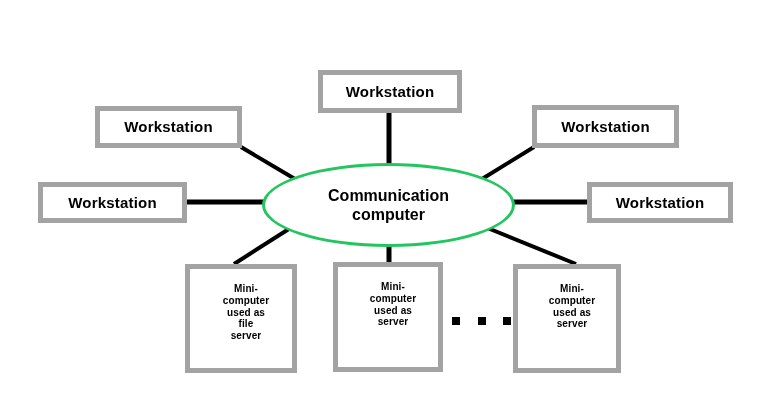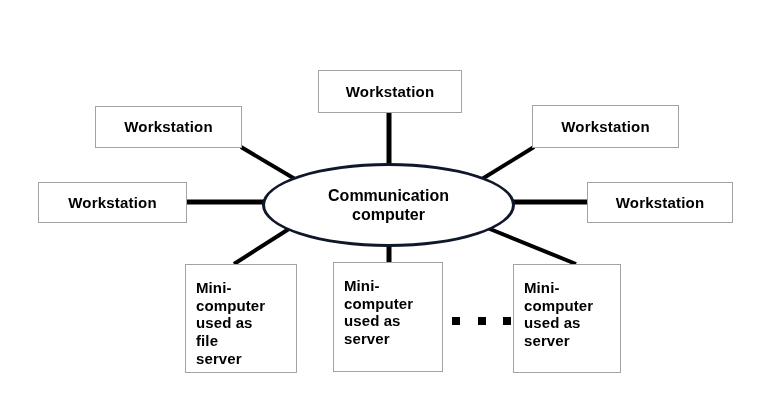--- a/index.html
+++ b/index.html
@@ -22,52 +22,53 @@
     position: absolute;
     left: 0;
     top: 0;
     width: 775px;
     height: 400px;
   }
   .node-box {
     position: absolute;
     box-sizing: border-box;
     background: #ffffff;
-    border: 1px solid #a3a3a3;
+    border: 5px solid #a3a3a3;
     color: #000000;
     font-weight: bold;
     line-height: 1.18;
     z-index: 5;
+    text-align: center;
   }
   .workstation {
     display: flex;
     align-items: center;
     justify-content: center;
     font-size: 15px;
     letter-spacing: 0.2px;
     white-space: nowrap;
   }
   .server {
     display: block;
-    font-size: 15px;
+    font-size: 10px;
     padding: 14px 0 15px 10px;
     letter-spacing: 0.1px;
   }
   .server .srv-line {
     display: block;
     white-space: nowrap;
   }
   #central-node {
     position: absolute;
     left: 262px;
     top: 163px;
     width: 253px;
     height: 84px;
     box-sizing: border-box;
-    border: 3px solid #0f172a;
+    border: 3px solid #22c55e;
     border-radius: 50%;
     background: #ffffff;
     display: flex;
     flex-direction: column;
     align-items: center;
     justify-content: center;
     text-align: center;
     font-size: 16px;
     font-weight: bold;
     color: #000000;

